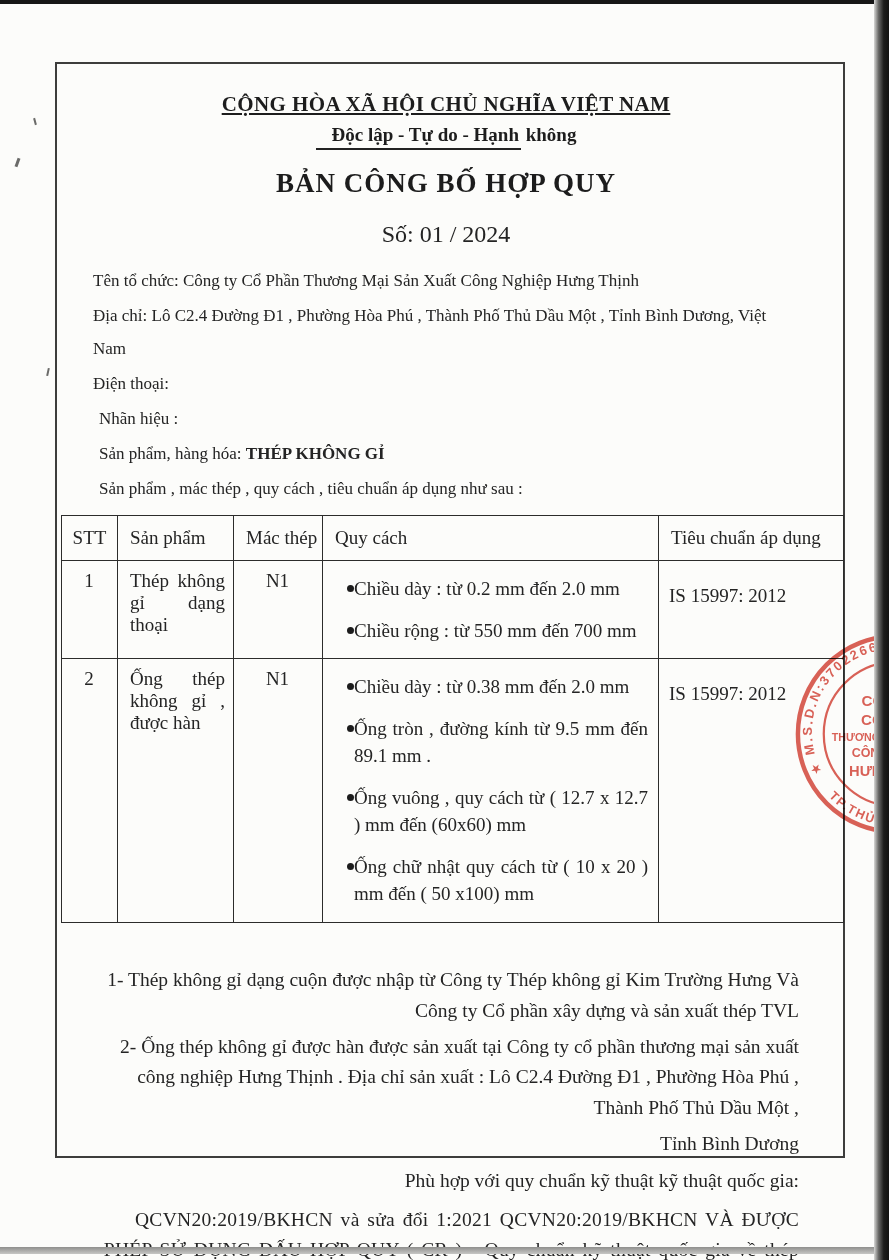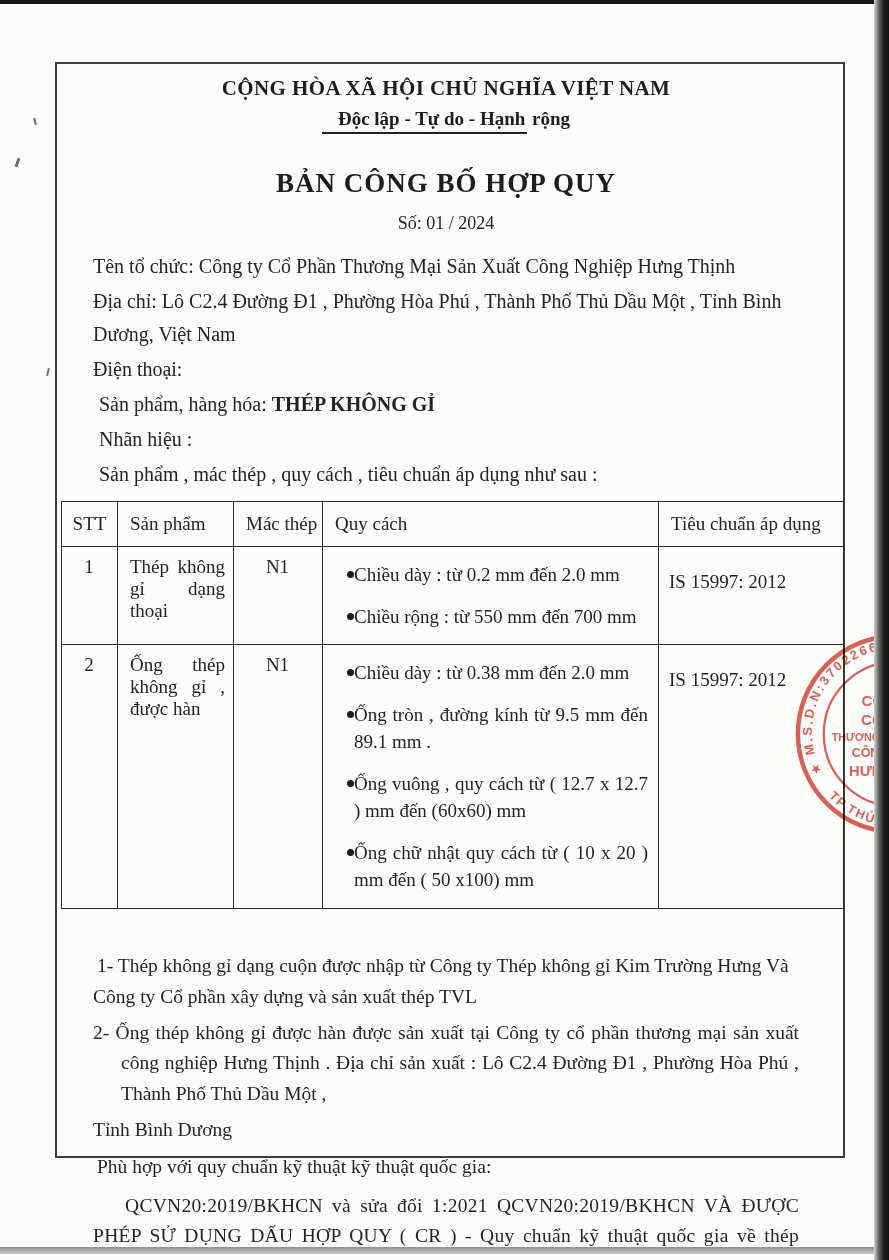--- a/index.html
+++ b/index.html
@@ -15,27 +15,27 @@
   .edge-bottom{position:absolute;left:0;bottom:6px;width:100%;height:7px;z-index:29;
     background:linear-gradient(#8f8f8d,#c6c6c4);}
   .speck{position:absolute;background:#6b6b69;z-index:5;}
 
   .frame{
     position:absolute;left:55px;top:62px;width:790px;height:1096px;
     border:2px solid #3d3d3c;box-sizing:border-box;
     padding:10px 44px 0 36px;z-index:2;
   }
   .center{text-align:center;}
-  .national-title{font-size:21px;font-weight:bold;letter-spacing:.4px;margin-top:2px;color:#1d1d1d;}
+  .national-title{font-size:21px;font-weight:bold;letter-spacing:.4px;margin-top:18px;color:#1d1d1d;text-decoration:underline;}
   .motto{font-size:19px;font-weight:bold;margin-top:7px;color:#1d1d1d;}
   .motto .u{border-bottom:2.5px solid #222;padding:0 2px 3px 16px;}
-  .doc-title{font-size:27px;font-weight:bold;letter-spacing:1px;margin-top:38px;color:#1c1c1c;}
-  .doc-number{font-size:18px;margin-top:14px;}
+  .doc-title{font-size:27px;font-weight:bold;letter-spacing:1px;margin-top:22px;color:#1c1c1c;}
+  .doc-number{font-size:24px;margin-top:22px;}
 
-  .info{margin-top:16px;font-size:20px;line-height:33px;}
+  .info{margin-top:16px;font-size:17px;line-height:33px;}
   .info p{margin:0 0 2px 0;}
   .indent1{text-indent:6px;}
   .bold{font-weight:bold;}
 
   table.spec{
     border-collapse:collapse;table-layout:fixed;
     width:782px;margin-left:-32px;margin-top:10px;
     font-size:19px;
   }
   table.spec td{border:1.6px solid #2c2c2b;box-sizing:border-box;vertical-align:top;}
@@ -45,21 +45,21 @@
   tr.r2 td{height:233px;}
   td.pad{padding:9px 8px 0 12px;}
   td.just{text-align:justify;}
   td.qc{padding:6px 10px 0 24px;}
   .bullet{display:flex;margin:8px 0 14px 0;}
   .dot{width:7px;height:7px;border-radius:50%;background:#1c1c1c;margin-top:10px;flex:none;}
   .btext{flex:1;text-align:justify;line-height:1.45;}
   td.std{padding:24px 4px 0 10px;}
 
   .notes{margin-top:42px;font-size:19.5px;line-height:1.58;}
-  .notes p{margin:0;}
+  .notes p{margin:0;text-align:right;}
   .note1{text-indent:4px;}
   .note2{margin-top:5px !important;padding-left:28px;text-indent:-28px;text-align:justify;}
   .province{margin-top:5px !important;font-family:Liberation Serif, serif;}
   .conf-intro{margin-top:6px !important;text-indent:4px;}
   .conf{margin-top:8px !important;margin-left:-27px;text-align:justify;text-indent:32px;
         letter-spacing:.3px;word-spacing:2.5px;}
 
   
   .stamp{position:absolute;left:789px;top:627px;width:214px;height:214px;z-index:10;
          opacity:.92;mix-blend-mode:multiply;}
@@ -74,32 +74,32 @@
   <div class="edge-right"></div>
   <div class="edge-bottom"></div>
   <div class="speck" style="left:16px;top:158px;width:3px;height:9px;transform:rotate(20deg);"></div>
   <div class="speck" style="left:34px;top:118px;width:2px;height:7px;transform:rotate(-15deg);"></div>
   <div class="speck" style="left:47px;top:368px;width:2px;height:8px;transform:rotate(12deg);"></div>
 
   <div class="frame">
 
     <div class="center national-title">CỘNG HÒA XÃ HỘI CHỦ NGHĨA VIỆT NAM</div>
 
-    <div class="center motto"><span class="u">Độc lập - Tự do - Hạnh</span><span> rộng</span></div>
+    <div class="center motto"><span class="u">Độc lập - Tự do - Hạnh</span><span> không</span></div>
 
     <div class="center doc-title">BẢN CÔNG BỐ HỢP QUY</div>
 
     <div class="center doc-number">Số: 01 / 2024</div>
 
     <div class="info">
       <p>Tên tổ chức: Công ty Cổ Phần Thương Mại Sản Xuất Công Nghiệp Hưng Thịnh</p>
       <p>Địa chỉ: Lô C2.4 Đường Đ1 , Phường Hòa Phú , Thành Phố Thủ Dầu Một , Tỉnh Bình Dương, Việt Nam</p>
       <p>Điện thoại:</p>
+      <p class="indent1">Nhãn hiệu :</p>
       <p class="indent1"><span>Sản phẩm, hàng hóa: </span><span class="bold">THÉP KHÔNG GỈ</span></p>
-      <p class="indent1">Nhãn hiệu :</p>
       <p class="indent1">Sản phẩm , mác thép , quy cách , tiêu chuẩn áp dụng như sau :</p>
     </div>
 
     <table class="spec">
       <colgroup>
         <col style="width:56px">
           <col style="width:116px">
           <col style="width:89px">
         <col style="width:336px">
           <col style="width:185px">

